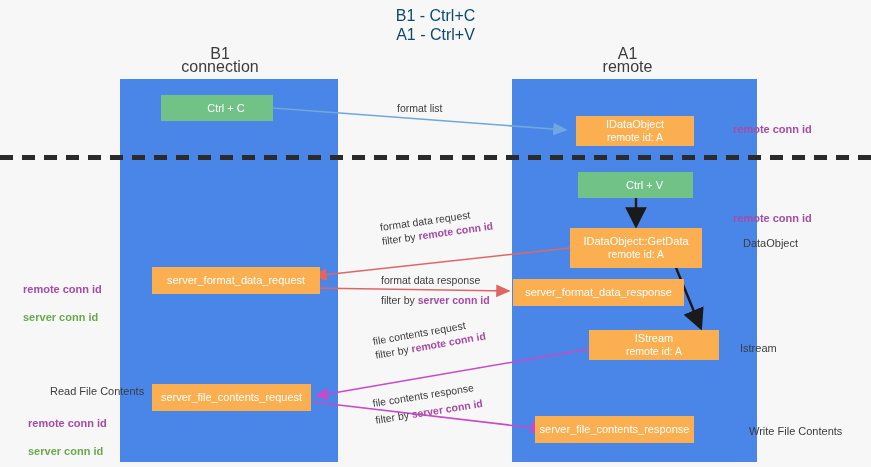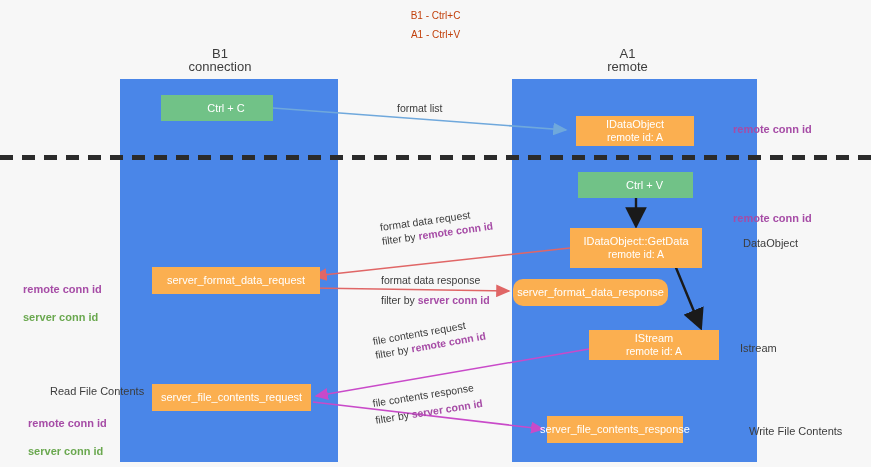--- a/index.html
+++ b/index.html
@@ -7,25 +7,25 @@
     width:871px;height:467px;
     background:#f7f7f7;
     font-family:"Liberation Sans", sans-serif;
     overflow:hidden;
   }
   #stage{position:relative;width:871px;height:467px;}
 
   
   .title{
     position:absolute;left:0;right:0;top:6px;
-    text-align:center;font-size:10px;color:#c2410c;line-height:19px;
+    text-align:center;font-size:16px;color:#0c4a6e;line-height:19px;
     white-space:pre-line;
   }
   .colhead{
-    position:absolute;text-align:center;font-size:13px;color:#3c3c3c;
+    position:absolute;text-align:center;font-size:16px;color:#3c3c3c;
     line-height:13px;white-space:pre-line;
   }
   #head-b1{left:140px;top:47px;width:160px;}
   #head-a1{left:545px;top:47px;width:165px;}
 
   
   .lane{position:absolute;background:#4a86e8;}
   #lane-b1{left:120px;top:79px;width:218px;height:383px;}
   #lane-a1{left:512px;top:79px;width:245px;height:383px;}
 
@@ -44,24 +44,24 @@
   }
   .green{background:#6aa84f;background:#71c287;padding-left:22px;}
   .orange{background:#ffab40;background:#fbaf50;}
   .box .l2{font-size:10.5px;}
 
   #box-ctrlc{left:161px;top:95px;width:112px;height:26px;}
   #box-idataobject{left:576px;top:116px;width:118px;height:30px;}
   #box-ctrlv{left:578px;top:172px;width:115px;height:26px;}
   #box-getdata{left:570px;top:228px;width:132px;height:40px;}
   #box-sfdreq{left:152px;top:267px;width:168px;height:27px;}
-  #box-sfdres{left:513px;top:279px;width:155px;height:27px;border-radius:10px;}
+  #box-sfdres{left:513px;top:279px;width:171px;height:27px;}
   #box-istream{left:589px;top:330px;width:130px;height:30px;}
   #box-sfcreq{left:152px;top:384px;width:159px;height:27px;}
-  #box-sfcres{left:547px;top:416px;width:136px;height:27px;}
+  #box-sfcres{left:535px;top:416px;width:159px;height:27px;}
 
   
   .sidelab{
     position:absolute;font-size:11px;line-height:14px;white-space:pre-line;
   }
   .plain{color:#3c3c3c;margin-left:14px;}
   .purple{color:#a64ca6;font-weight:bold;}
   .green-t{color:#6aa84f;font-weight:bold;}
 
   #lab-rc-1{left:733px;top:122px;}

